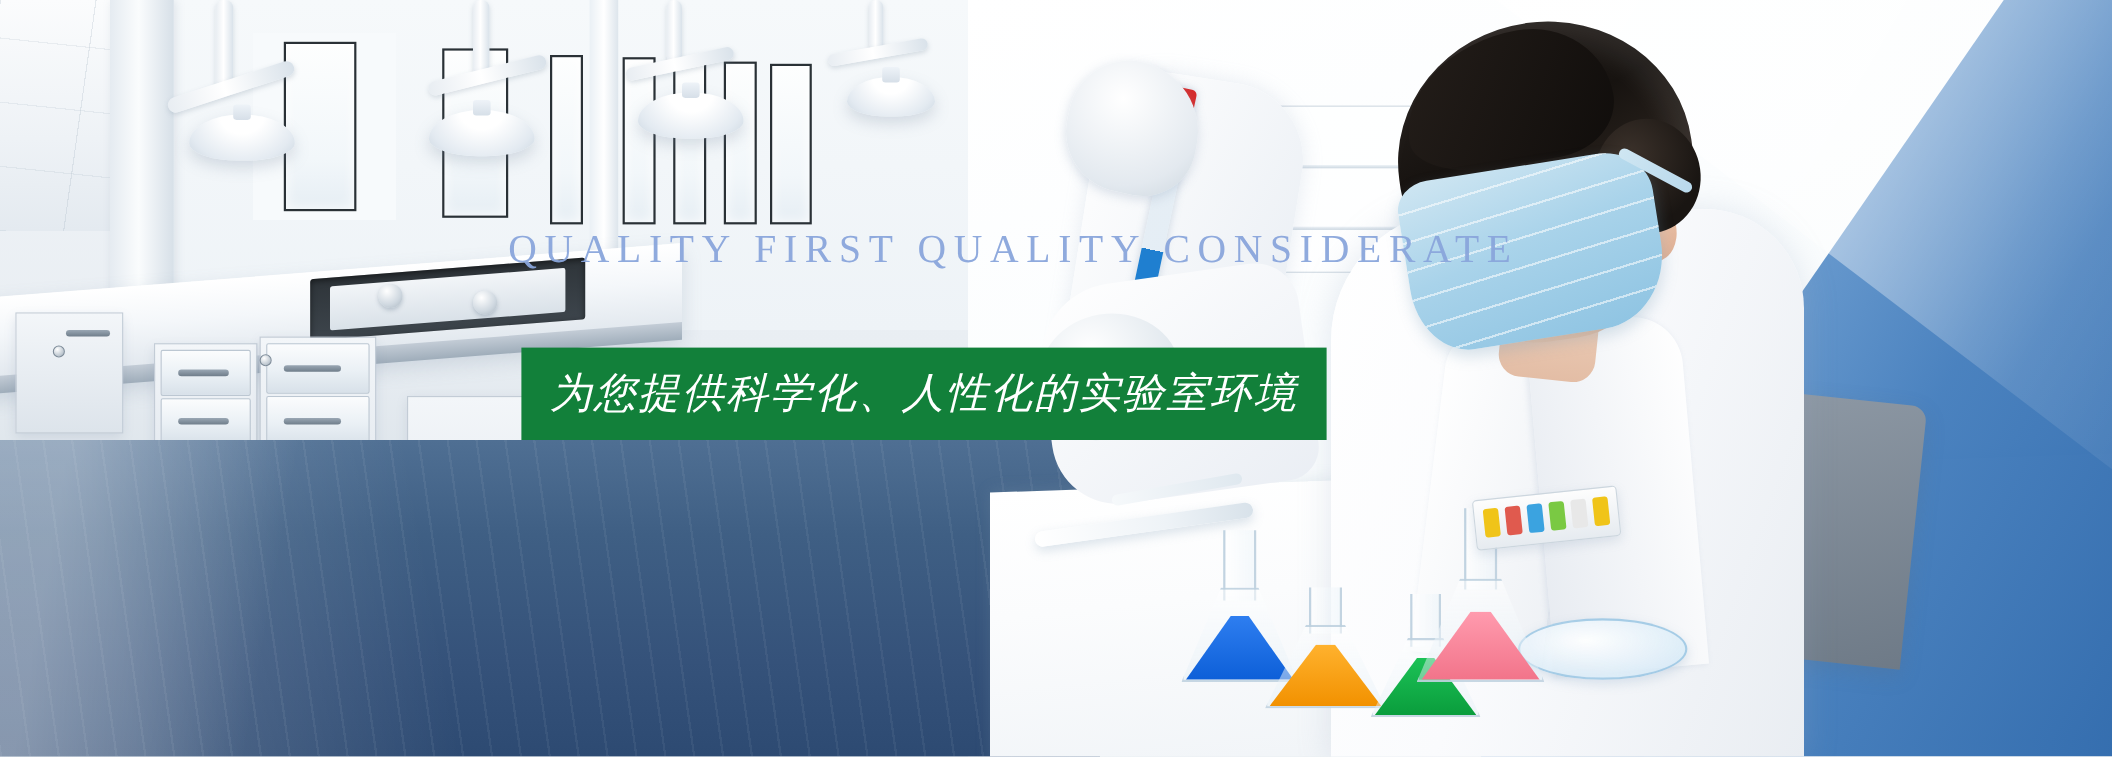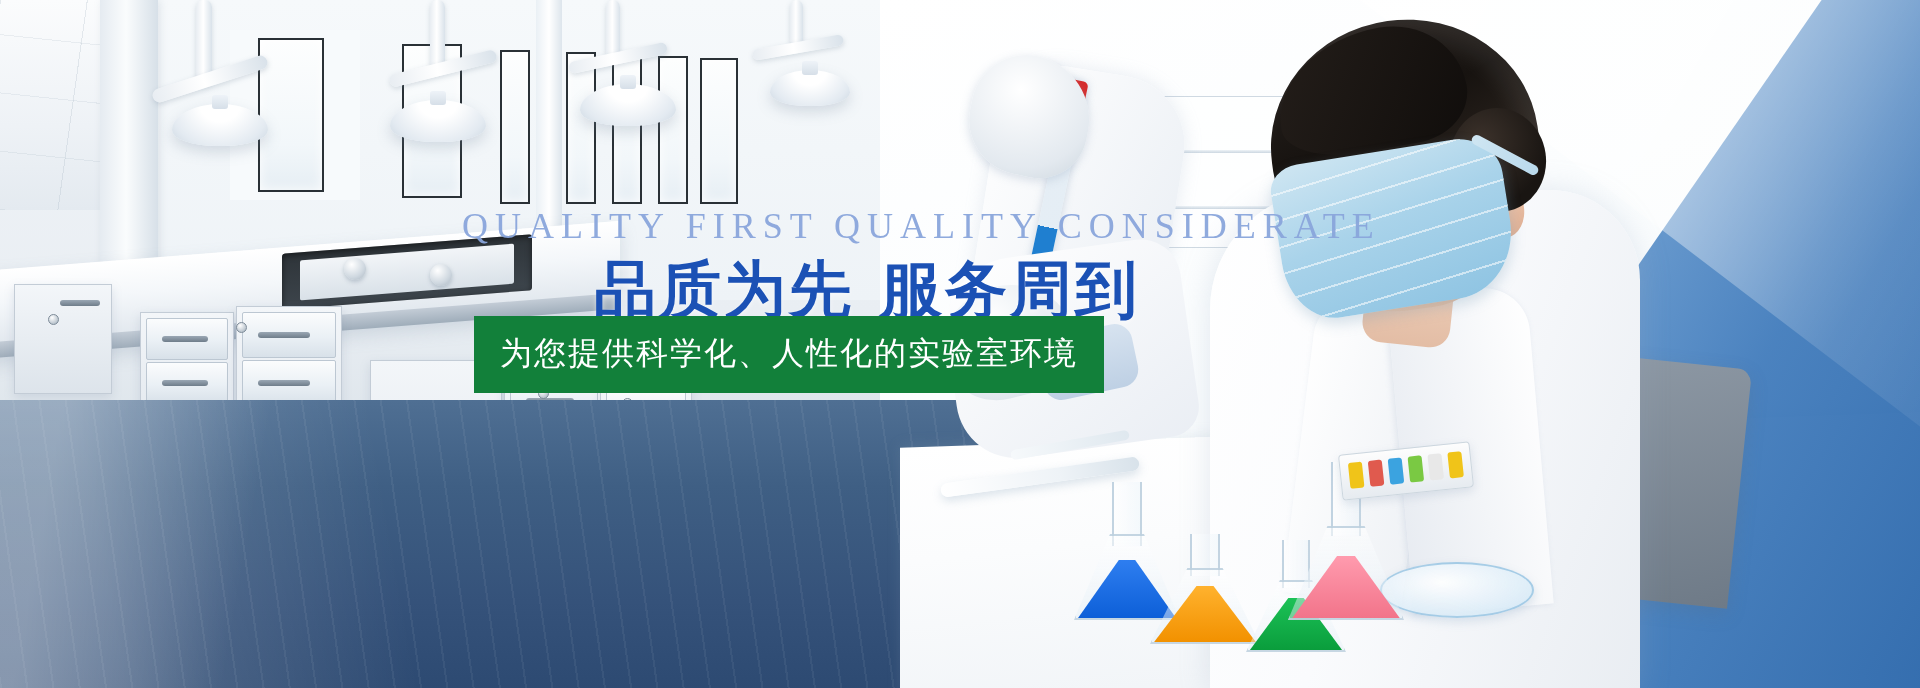--- a/index.html
+++ b/index.html
@@ -209,22 +209,22 @@
      font-family:"Liberation Serif", serif;
      font-size:36px;letter-spacing:7px;color:#8aa6dc;white-space:nowrap;
      opacity:.95;}
   .headline{position:absolute;left:594px;top:248px;
      font-family:"DejaVu Sans", sans-serif;font-weight:bold;
      font-size:62px;letter-spacing:3px;color:#1b51b5;white-space:nowrap;
      text-shadow:0 2px 5px rgba(255,255,255,.55);}
   .headline .gap{display:inline-block;width:26px;}
   .greenbar{position:absolute;left:474px;top:316px;
      background:#12803a;padding:16px 26px 17px 26px;border-radius:0;}
-  .greentext{font-family:"DejaVu Sans", sans-serif;font-size:32px;color:#ffffff;
-     letter-spacing:2px;white-space:nowrap;}
+  .greentext{font-family:"DejaVu Sans", sans-serif;font-size:38px;color:#ffffff;
+     letter-spacing:2px;white-space:nowrap;font-style:italic;}
 </style>
 </head>
 <body>
 
 <div class="banner">
 
   <div class="bg">
 
     <div class="ceiling"></div>
     <div class="ceiling-grid"></div>
@@ -387,23 +387,20 @@
       <div class="vial" style="left:88px;top:8px;background:#e8e8e8;"></div>
       <div class="vial" style="left:108px;top:8px;background:#f0c419;"></div>
     </div>
 
   </div>
 
   <div class="copy">
 
     <div class="eyebrow">QUALITY FIRST QUALITY CONSIDERATE</div>
 
-    <div class="headline">
-      <span>品质为先</span><span class="gap"></span><span>服务周到</span>
-    </div>
 
     <div class="greenbar">
       <span class="greentext">为您提供科学化、人性化的实验室环境</span>
     </div>
 
   </div>
 
 </div>
 
 </body></html>

